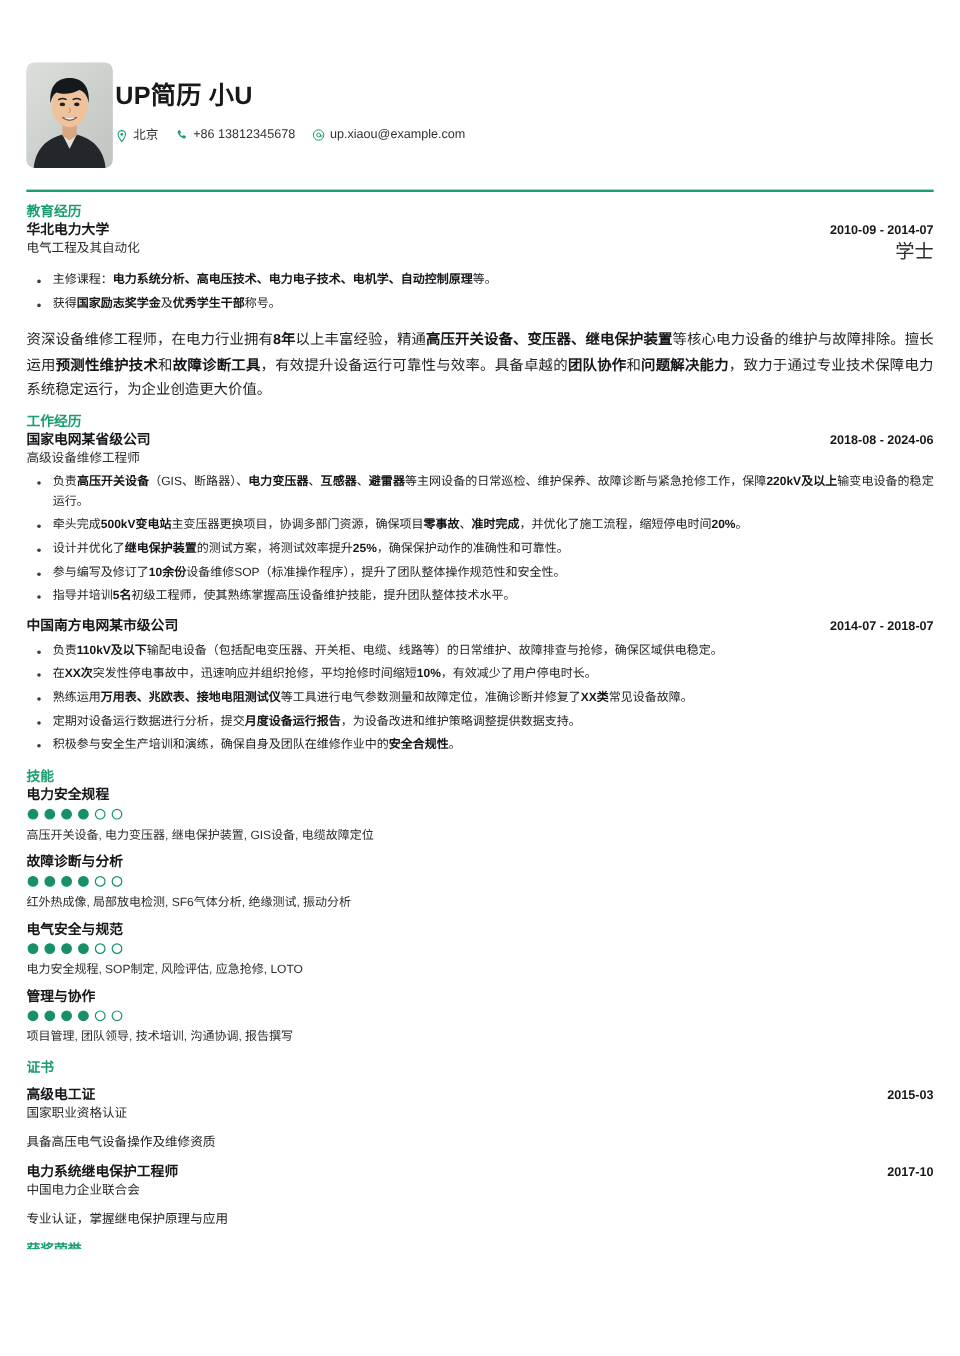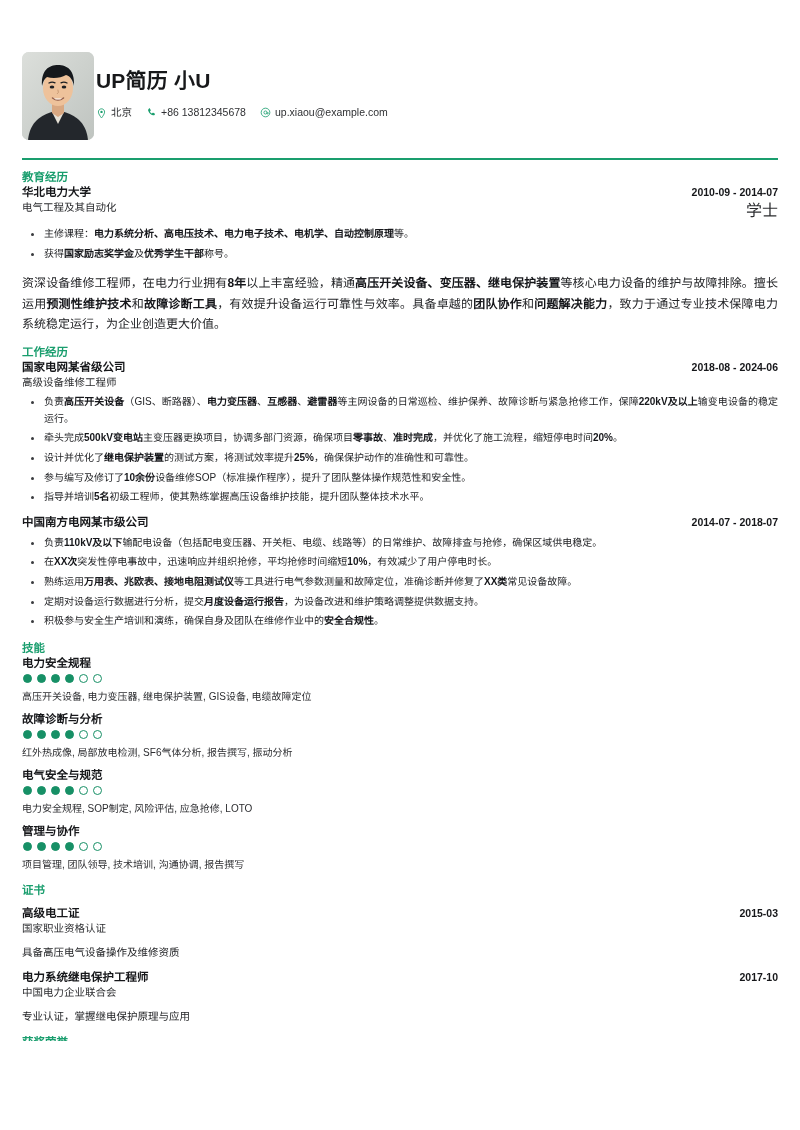--- a/index.html
+++ b/index.html
@@ -363,21 +363,21 @@
         <div class="skill">
           <div class="skill-name">故障诊断与分析</div>
           <div class="dots">
             <span class="dot on"></span>
             <span class="dot on"></span>
             <span class="dot on"></span>
             <span class="dot on"></span>
             <span class="dot"></span>
             <span class="dot"></span>
           </div>
-          <div class="skill-kw">红外热成像, 局部放电检测, SF6气体分析, 报告撰写, 振动分析</div>
+          <div class="skill-kw">红外热成像, 局部放电检测, SF6气体分析, 绝缘测试, 振动分析</div>
         </div>
         <div class="skill">
           <div class="skill-name">电气安全与规范</div>
           <div class="dots">
             <span class="dot on"></span>
             <span class="dot on"></span>
             <span class="dot on"></span>
             <span class="dot on"></span>
             <span class="dot"></span>
             <span class="dot"></span>

